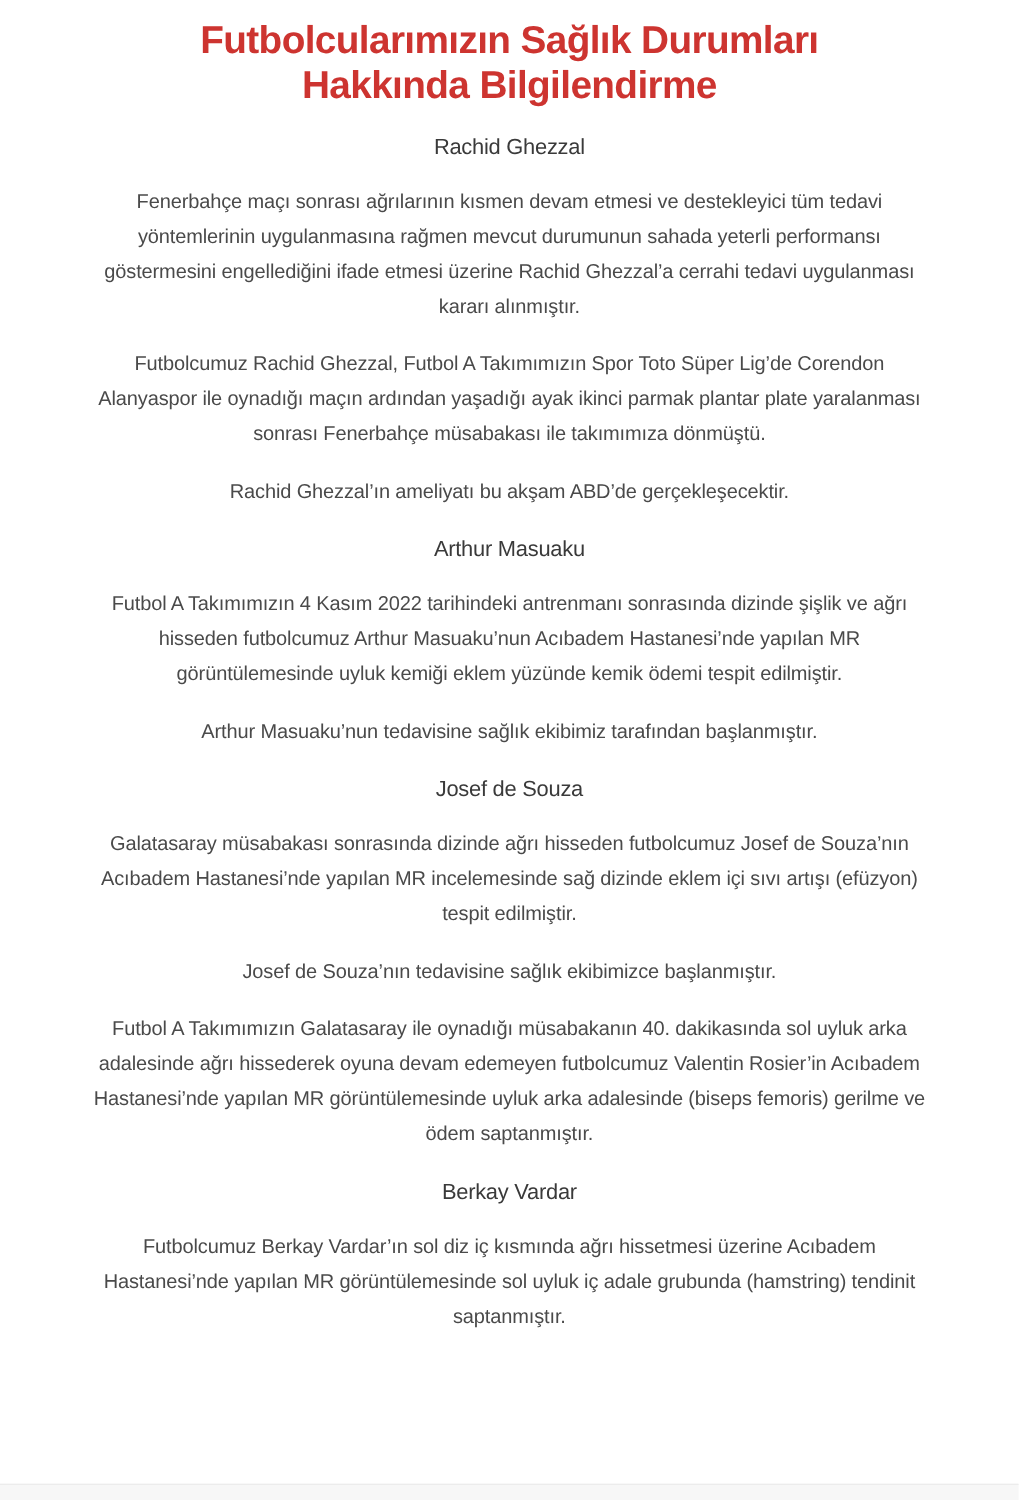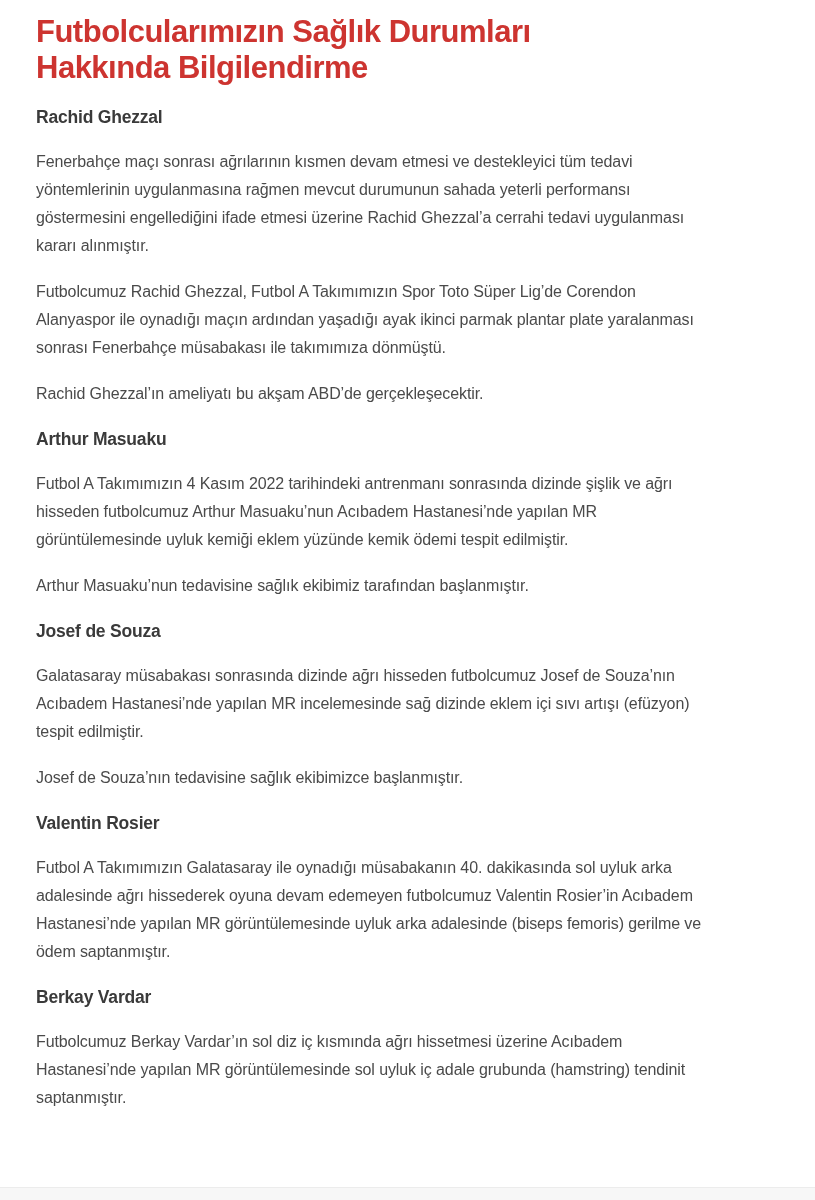--- a/index.html
+++ b/index.html
@@ -2,21 +2,21 @@
 <html lang="tr" style="--accent: #cd3430; --heading: #3a3a3a; --body-text: #4a4a4a; --footer-bg: #f7f7f7; --footer-border: #ececec;"><head>
 <meta charset="utf-8">
 <style>
   :root {
     --accent: #cd3430;
     --heading: #3a3a3a;
     --body-text: #4a4a4a;
     --footer-bg: #f7f7f7;
     --footer-border: #ececec;
   }
-  * { box-sizing: border-box; }
+  * { box-sizing: border-box; text-align: center; }
   html, body { margin: 0; padding: 0; }
   body {
     width: 815px;
     height: 1200px;
     position: relative;
     overflow: hidden;
     background: #ffffff;
     font-family: "Liberation Sans", "DejaVu Sans", sans-serif;
   }
   .article {
@@ -28,21 +28,21 @@
     line-height: 36px;
     font-weight: 700;
     letter-spacing: -0.5px;
     margin: 2px 0 18px 0;
     white-space: pre-line;
   }
   h3.player-heading {
     color: var(--heading);
     font-size: 17.5px;
     line-height: 22px;
-    font-weight: 700;
+    font-weight: 400;
     letter-spacing: -0.2px;
     margin: 20px 0;
   }
   p.body-paragraph {
     color: var(--body-text);
     font-size: 16px;
     line-height: 28px;
     letter-spacing: -0.1px;
     margin: 0 0 18px 0;
     white-space: pre-line;
@@ -86,21 +86,20 @@
 
   <section>
     <h3 class="player-heading">Josef de Souza</h3>
     <p class="body-paragraph">Galatasaray müsabakası sonrasında dizinde ağrı hisseden futbolcumuz Josef de Souza’nın
 Acıbadem Hastanesi’nde yapılan MR incelemesinde sağ dizinde eklem içi sıvı artışı (efüzyon)
 tespit edilmiştir.</p>
     <p class="body-paragraph">Josef de Souza’nın tedavisine sağlık ekibimizce başlanmıştır.</p>
   </section>
 
   <section>
-    <h3 class="player-heading">Valentin Rosier</h3>
     <p class="body-paragraph">Futbol A Takımımızın Galatasaray ile oynadığı müsabakanın 40. dakikasında sol uyluk arka
 adalesinde ağrı hissederek oyuna devam edemeyen futbolcumuz Valentin Rosier’in Acıbadem
 Hastanesi’nde yapılan MR görüntülemesinde uyluk arka adalesinde (biseps femoris) gerilme ve
 ödem saptanmıştır.</p>
   </section>
 
   <section>
     <h3 class="player-heading">Berkay Vardar</h3>
     <p class="body-paragraph">Futbolcumuz Berkay Vardar’ın sol diz iç kısmında ağrı hissetmesi üzerine Acıbadem
 Hastanesi’nde yapılan MR görüntülemesinde sol uyluk iç adale grubunda (hamstring) tendinit

